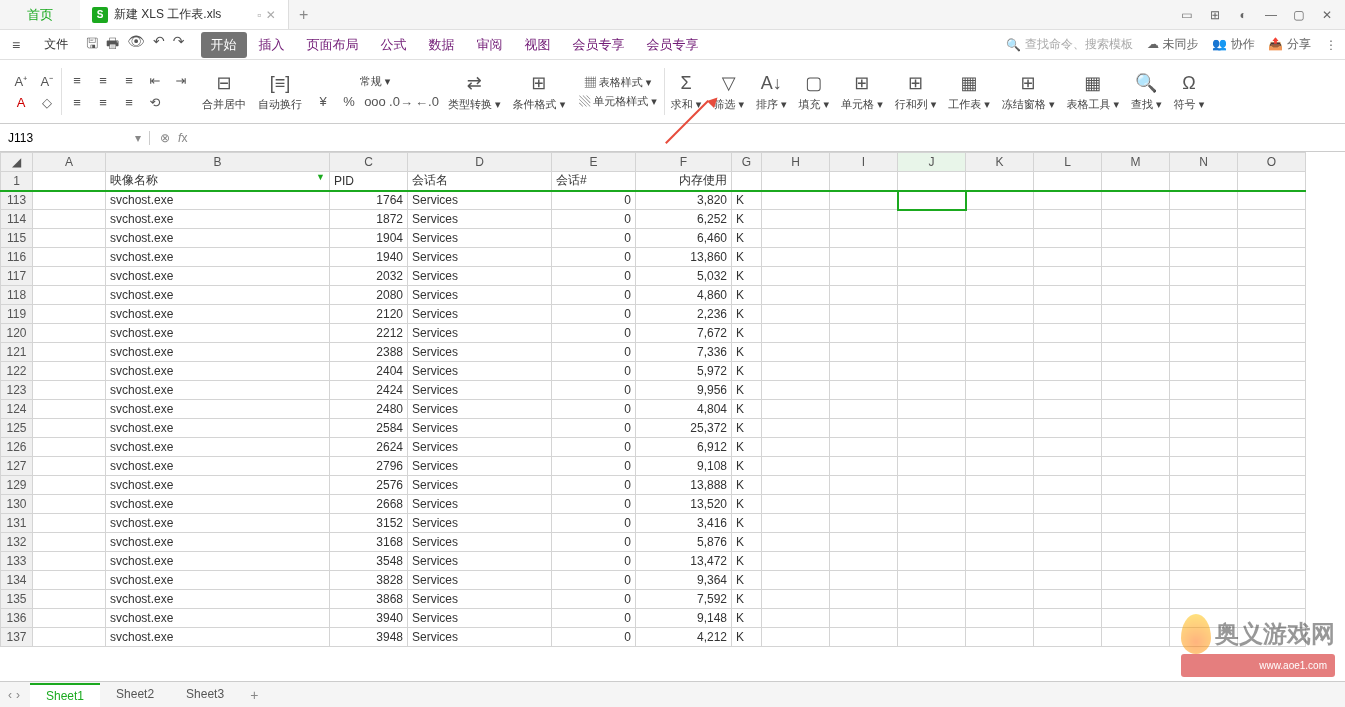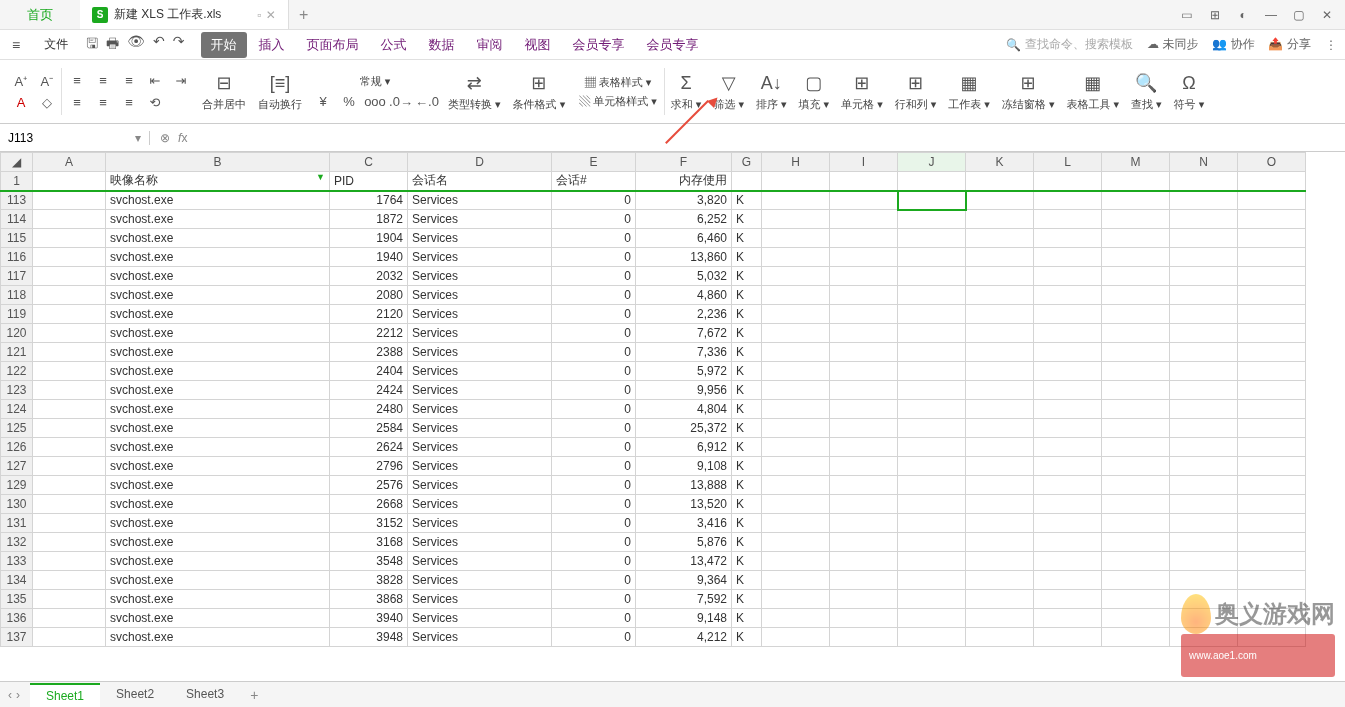--- a/index.html
+++ b/index.html
@@ -73,21 +73,21 @@
 
 .sheettabs { position: absolute; bottom: 0; left: 0; right: 0; height: 26px; background: #f5f5f5; border-top: 1px solid #ccc; display: flex; align-items: center; padding: 0 8px; gap: 2px; }
 .sheet-nav { display: flex; gap: 4px; color: #888; padding-right: 8px; }
 .sheet-tab { padding: 4px 16px; cursor: pointer; font-size: 12px; color: #555; }
 .sheet-tab.active { background: #fff; color: #1ba91f; border-top: 2px solid #1ba91f; }
 .sheet-add { padding: 0 8px; font-size: 14px; color: #888; cursor: pointer; }
 
 .watermark { position: absolute; right: 10px; bottom: 30px; opacity: 0.5; pointer-events: none; }
 .watermark-main { font-size: 24px; font-weight: bold; color: #333; display: flex; align-items: center; gap: 4px; }
 .watermark-flame { width: 30px; height: 40px; background: radial-gradient(circle at 50% 70%, #ff6b00, #ffd000); border-radius: 50% 50% 50% 50% / 60% 60% 40% 40%; }
-.watermark-sub { background: #c00; color: #fff; font-size: 10px; padding: 16px 8px; border-radius: 3px; text-align: left; }
+.watermark-sub { background: #c00; color: #fff; font-size: 10px; padding: 6px 8px; border-radius: 3px; text-align: right; }
 </style>
 </head>
 <body>
 
 <div class="titlebar">
   <div class="tab-home">首页</div>
   <div class="tab-file">
     <span class="tab-file-icon">S</span>
     <span>新建 XLS 工作表.xls</span>
     <span class="tab-close">

